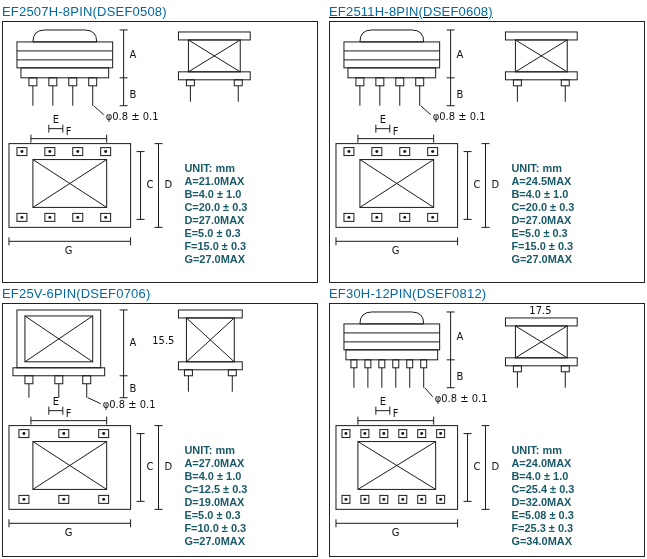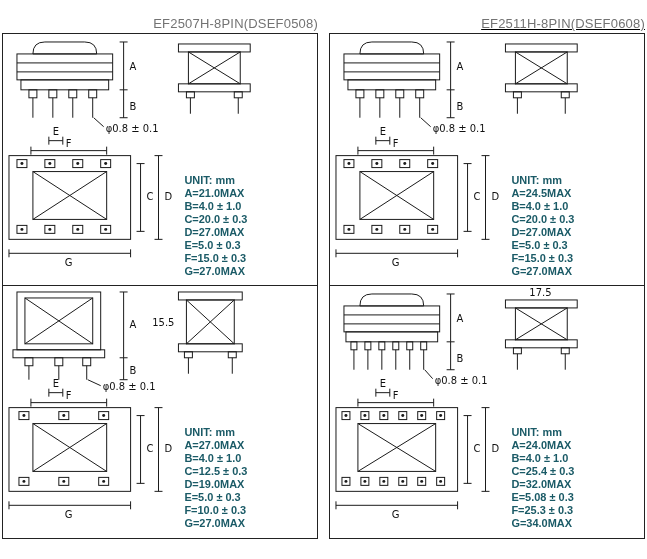--- a/index.html
+++ b/index.html
@@ -2,22 +2,22 @@
 <html><head>
 <meta charset="utf-8">
 <style>
   html,body { margin:0; padding:0; background:#ffffff; }
   .sheet {
     position:relative; width:647px; height:559px; background:#ffffff;
     font-family:"Liberation Sans", sans-serif; overflow:hidden;
   }
   .cell { position:absolute; width:316px; }
   .panel-title {
-    text-align:right; font-size:13px; color:#737373;
-    height:18px; line-height:17px; letter-spacing:0.2px;margin-top:12px;
+    text-align:left; font-size:13px; color:#0369a1;
+    height:18px; line-height:17px; letter-spacing:0.2px;
   }
   .box { border:1px solid #222; background:#fff; }
   .row1 .box { height:260px; }
   .row2 .box { height:252px; }
   svg.drawing { display:block; width:100%; height:100%; }
   .ln { stroke:#1a1a1a; stroke-width:1; fill:none; }
   .pad { fill:#ffffff; }
   .hole { fill:#1a1a1a; stroke:none; }
   text.dim {
     font-family:"DejaVu Sans", sans-serif;
@@ -253,20 +253,21 @@
         <text class="spec" x="182" y="190">C=20.0 ± 0.3</text>
         <text class="spec" x="182" y="203">D=27.0MAX</text>
         <text class="spec" x="182" y="216">E=5.0 ± 0.3</text>
         <text class="spec" x="182" y="229">F=15.0 ± 0.3</text>
         <text class="spec" x="182" y="242">G=27.0MAX</text>
       </svg>
     </div>
   </div>
 
   <div class="cell row2" style="left:2px; top:285px;">
+    <div class="panel-title">EF25V-6PIN(DSEF0706)</div>
     <div class="box">
       <svg class="drawing" viewBox="0 0 315 252" preserveAspectRatio="xMidYMin meet">
         <g class="ln">
           <rect x="14" y="6" width="84" height="58"></rect>
           <rect x="22" y="12" width="68" height="46"></rect>
           <line x1="22" y1="12" x2="90" y2="58"></line>
             <line x1="90" y1="12" x2="22" y2="58"></line>
           <rect x="10" y="64" width="92" height="8"></rect>
           <rect x="22" y="72" width="8" height="8"></rect>
             <rect x="52" y="72" width="8" height="8"></rect>
@@ -360,20 +361,21 @@
         <text class="spec" x="182" y="190">C=12.5 ± 0.3</text>
         <text class="spec" x="182" y="203">D=19.0MAX</text>
         <text class="spec" x="182" y="216">E=5.0 ± 0.3</text>
         <text class="spec" x="182" y="229">F=10.0 ± 0.3</text>
         <text class="spec" x="182" y="242">G=27.0MAX</text>
       </svg>
     </div>
   </div>
 
   <div class="cell row2" style="left:329px; top:285px;">
+    <div class="panel-title">EF30H-12PIN(DSEF0812)</div>
     <div class="box">
       <svg class="drawing" viewBox="0 0 315 252" preserveAspectRatio="xMidYMin meet">
         <g class="ln">
           <path d="M30 20 Q30 8 42 8 H82 Q94 8 94 20 Z"></path>
           <rect x="14" y="20" width="96" height="26"></rect>
           <line x1="14" y1="29" x2="110" y2="29"></line>
           <line x1="14" y1="38" x2="110" y2="38"></line>
           <rect x="16" y="46" width="92" height="10"></rect>
           <rect x="21" y="56" width="6" height="8"></rect>
             <rect x="35" y="56" width="6" height="8"></rect>

